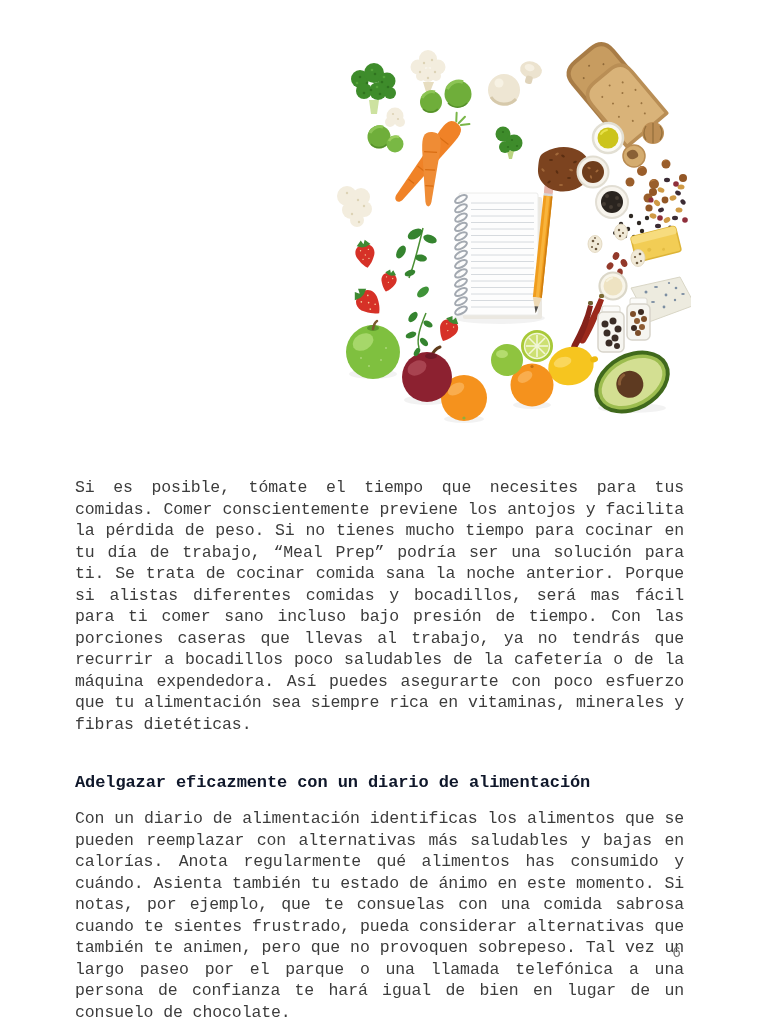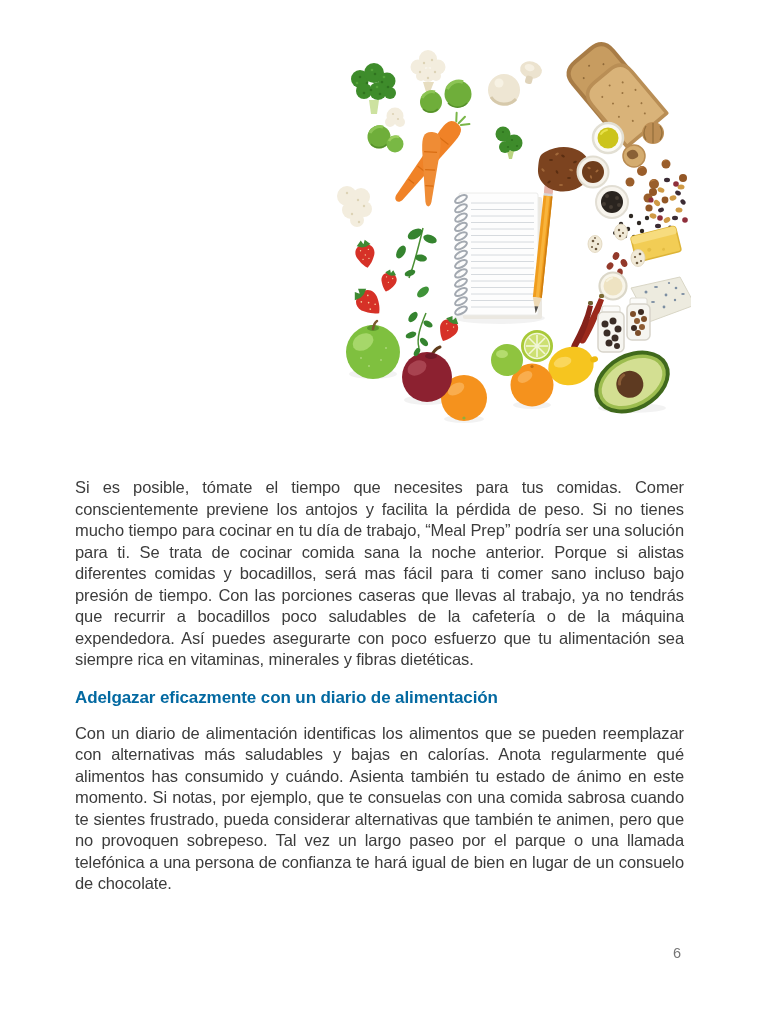--- a/index.html
+++ b/index.html
@@ -1,29 +1,29 @@
 <!DOCTYPE html>
 <html lang="es"><head>
 <meta charset="utf-8">
 <style>
   html,body{margin:0;padding:0;background:#ffffff;}
   .page{
     position:relative;width:759px;height:1024px;background:#ffffff;overflow:hidden;
-    font-family:Liberation Sans, sans-serif;
+    font-family:Liberation Mono, monospace;
   }
   .photo{position:absolute;left:331px;top:30px;width:360px;height:410px;margin:0;}
   .photo svg{display:block;width:100%;height:100%;}
   .content{position:absolute;left:75px;top:477px;width:609px;}
   .body-text{
     margin:0;font-size:16.5px;line-height:21.5px;color:#3c3c3c;
     text-align:justify;letter-spacing:-0.1px;
   }
   .section-heading{
-    margin:16px 0 15px 0;font-size:17px;line-height:21px;font-weight:700;
-    color:#0369a1;letter-spacing:-0.1px;
+    margin:37px 0 15px 0;font-size:17px;line-height:21px;font-weight:700;
+    color:#0f172a;letter-spacing:-0.1px;
   }
   .page-number{position:absolute;top:945px;right:78px;font-size:14.5px;color:#757575;}
 </style>
 </head>
 <body>
 
 <div class="page">
 
   <figure class="photo" aria-label="Fotografía cenital de alimentos saludables dispuestos en círculo alrededor de un cuaderno de espiral con un lápiz: brócoli, coliflor, coles de Bruselas, zanahorias, champiñones, pan integral, aceite de oliva, nueces, avellanas, semillas de lino, pimienta, frutos secos, queso, huevos de codorniz, queso azul, chile seco, frascos, aguacate, limón, lima, naranjas, manzanas, fresas y albahaca.">
     <svg viewBox="0 0 360 410" xmlns="http://www.w3.org/2000/svg">

